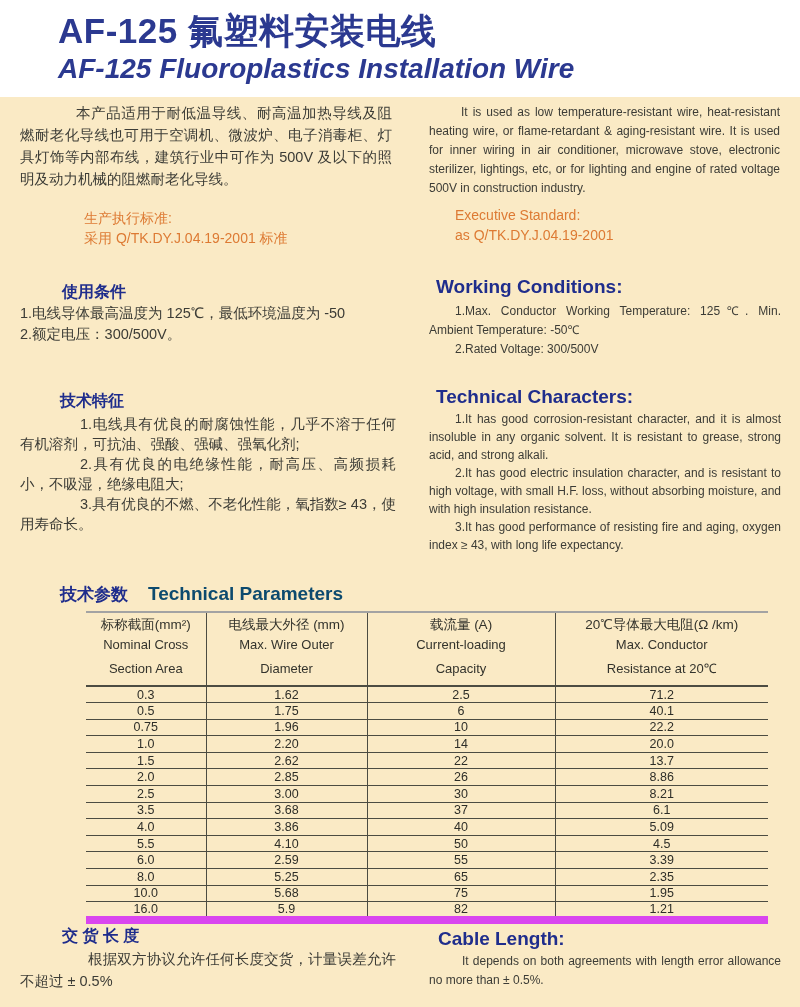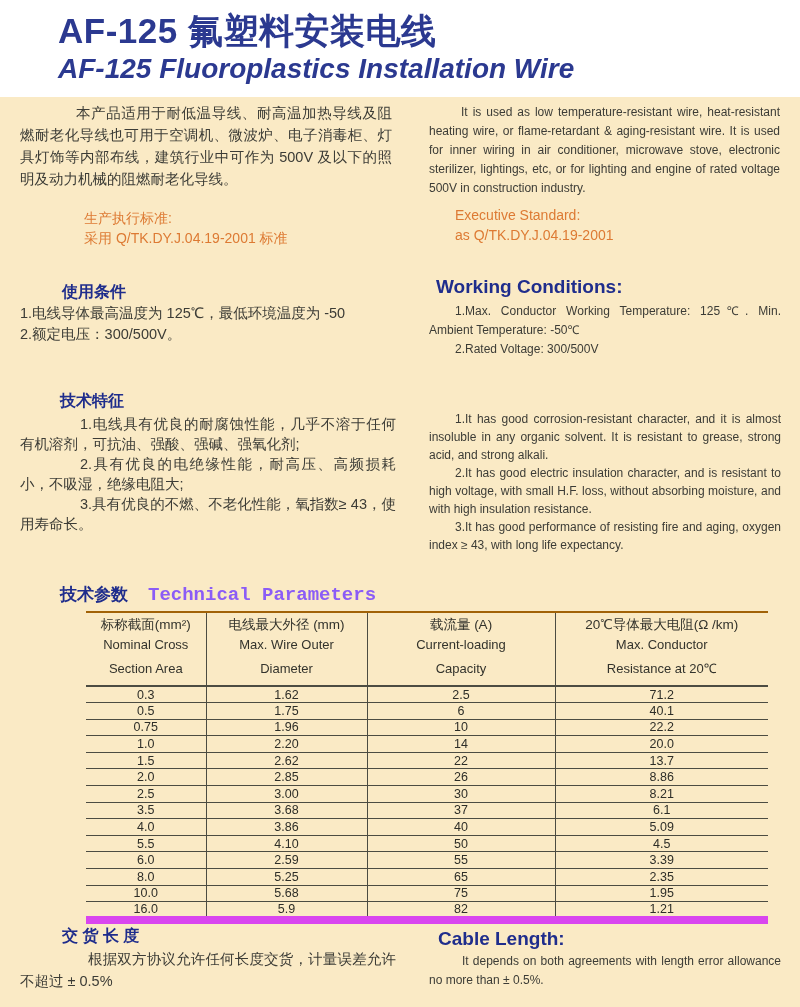--- a/index.html
+++ b/index.html
@@ -56,33 +56,33 @@
 
   .techzh-h { left: 60px;  top: 391px; }
   .techzh-b { left: 20px;  top: 414px; width: 376px; line-height: 20px; }
   .techzh-b p { text-indent: 60px; }
   .techen-h { left: 436px; top: 386px; }
   .techen-b { left: 429px; top: 410px; width: 352px; line-height: 18px; }
   .techen-b p { text-indent: 26px; }
 
   .params-h { left: 60px; top: 583px; white-space: nowrap; }
   .params-h .zh { font-size: 17px; font-weight: bold; color: #1f2d8c; text-align: right; }
-  .params-h .en { font-size: 19px; font-weight: bold; color: #8b5cf6; margin-left: 20px; font-family: Liberation Mono, monospace; }
+  .params-h .en { font-size: 19px; font-weight: bold; color: #0c4a6e; margin-left: 20px; }
 
   
   .ptable {
     left: 86px; top: 611px; width: 682px;
     border-collapse: collapse;
     table-layout: fixed;
   }
   .ptable col.c1 { width: 120px; }
   .ptable col.c2 { width: 161px; }
   .ptable col.c3 { width: 188px; }
   .ptable col.c4 { width: 213px; }
-  .ptable thead tr { border-top: 2px solid #a16207; border-bottom: 2px solid #4c4c42; }
+  .ptable thead tr { border-top: 2px solid #a3a3a3; border-bottom: 2px solid #4c4c42; }
   .ptable th {
     font-weight: normal; text-align: center; vertical-align: middle;
     padding: 4px 2px; height: 52px; color: #33332c;
   }
   .ptable th .hz { font-size: 13.5px; line-height: 16px; }
   .ptable th .he { font-size: 13px; line-height: 24px; white-space: pre-line; }
   .ptable th + th, .ptable td + td { border-left: 1.5px solid #4c4c42; }
   .ptable tbody tr { border-bottom: 1.2px solid #4c4c42; }
   .ptable tbody tr:last-child { border-bottom: 8px solid #d946ef; }
   .ptable td {
@@ -129,20 +129,21 @@
     <p>2.Rated Voltage: 300/500V</p>
   </div>
 
   <div class="abs h-zh techzh-h">技术特征</div>
   <div class="abs zh-body techzh-b">
     <p>1.电线具有优良的耐腐蚀性能，几乎不溶于任何有机溶剂，可抗油、强酸、强碱、强氧化剂;</p>
     <p>2.具有优良的电绝缘性能，耐高压、高频损耗小，不吸湿，绝缘电阻大;</p>
     <p>3.具有优良的不燃、不老化性能，氧指数≥ 43，使用寿命长。</p>
   </div>
 
+  <div class="abs h-en techen-h">Technical Characters:</div>
   <div class="abs en-body techen-b">
     <p>1.It has good corrosion-resistant character, and it is almost insoluble in any organic solvent. It is resistant to grease, strong acid, and strong alkali.</p>
     <p>2.It has good electric insulation character, and is resistant to high voltage, with small H.F. loss, without absorbing moisture, and with high insulation resistance.</p>
     <p>3.It has good performance of resisting fire and aging, oxygen index ≥ 43, with long life expectancy.</p>
   </div>
 
   <div class="abs params-h">
     <span class="zh">技术参数</span><span class="en">Technical Parameters</span>
   </div>
 

